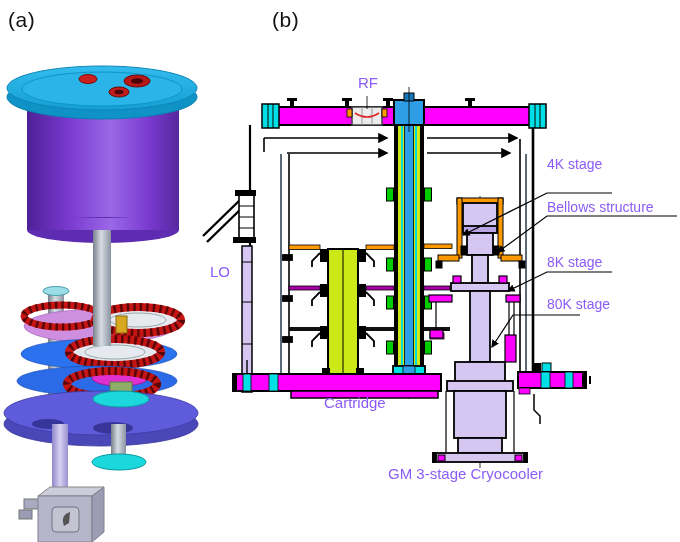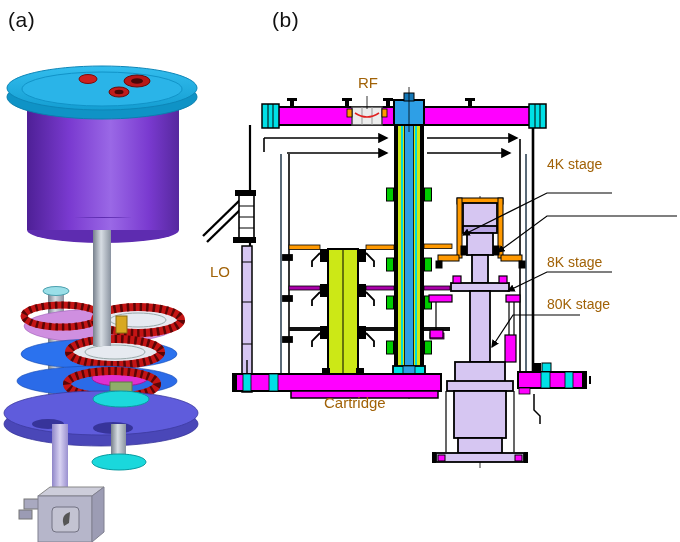--- a/index.html
+++ b/index.html
@@ -1,19 +1,19 @@
 <!DOCTYPE html>
 <html style="--magenta: #FF00FF; --chartreuse: #CCE816; --lavender: #D6C6F2; --orange: #FF9900; --clamp_green: #00CC00; --cyan: #00E0E6; --column_blue: #2E9FE6; --lid_cyan: #29B2E6; --body_purple: #7A3AD0; --disc_blue: #2B6FEA; --disc_plum: #D08FE0; --big_disc_blue: #5B58D8; --coil_red: #C41414; --disc_cyan: #1BD6DC; --disc_magenta: #E030D0;"><head>
 <meta charset="utf-8">
 <style>
   html,body{margin:0;padding:0;background:#fff;}
   .page{position:relative;width:680px;height:542px;background:#ffffff;overflow:hidden;
         font-family:"Liberation Sans", sans-serif;color:#111;}
   .panel-tag{position:absolute;font-size:21px;color:#111;letter-spacing:0.5px;}
-  .lbl{position:absolute;font-size:14px;color:#a16207;white-space:nowrap;}
+  .lbl{position:absolute;font-size:14px;color:#8b5cf6;white-space:nowrap;}
   .lbl-big{font-size:15px;}
   svg{position:absolute;left:0;top:0;}
   
   .ln{stroke:#000;fill:none;}
   .magenta{fill:var(--magenta);}
   .chart{fill:var(--chartreuse);}
   .lav{fill:var(--lavender);}
   .orange{fill:var(--orange);}
   .grn{fill:var(--clamp_green);}
   .cyn{fill:var(--cyan);}
@@ -354,17 +354,19 @@
       <path d="M 580 315 L 513 315 L 492 347" marker-end="url(#arr)"></path>
     </g>
   </svg>
 
   <div class="panel-tag" style="left:8px;top:8px;">(a)</div>
   <div class="panel-tag" style="left:272px;top:8px;">(b)</div>
 
   <div class="lbl lbl-big" style="left:352px;top:74px;width:32px;text-align:center;">RF</div>
   <div class="lbl lbl-big" style="left:210px;top:263px;">LO</div>
   <div class="lbl" style="left:547px;top:156px;">4K stage</div>
+  <div class="lbl" style="left:547px;top:199px;">Bellows structure</div>
   <div class="lbl" style="left:547px;top:254px;">8K stage</div>
   <div class="lbl" style="left:547px;top:296px;">80K stage</div>
   <div class="lbl lbl-big" style="left:300px;top:394px;margin-left:24px;">Cartridge</div>
+  <div class="lbl lbl-big" style="left:388px;top:465px;">GM 3-stage Cryocooler</div>
 
 </div>
 
 </body></html>

